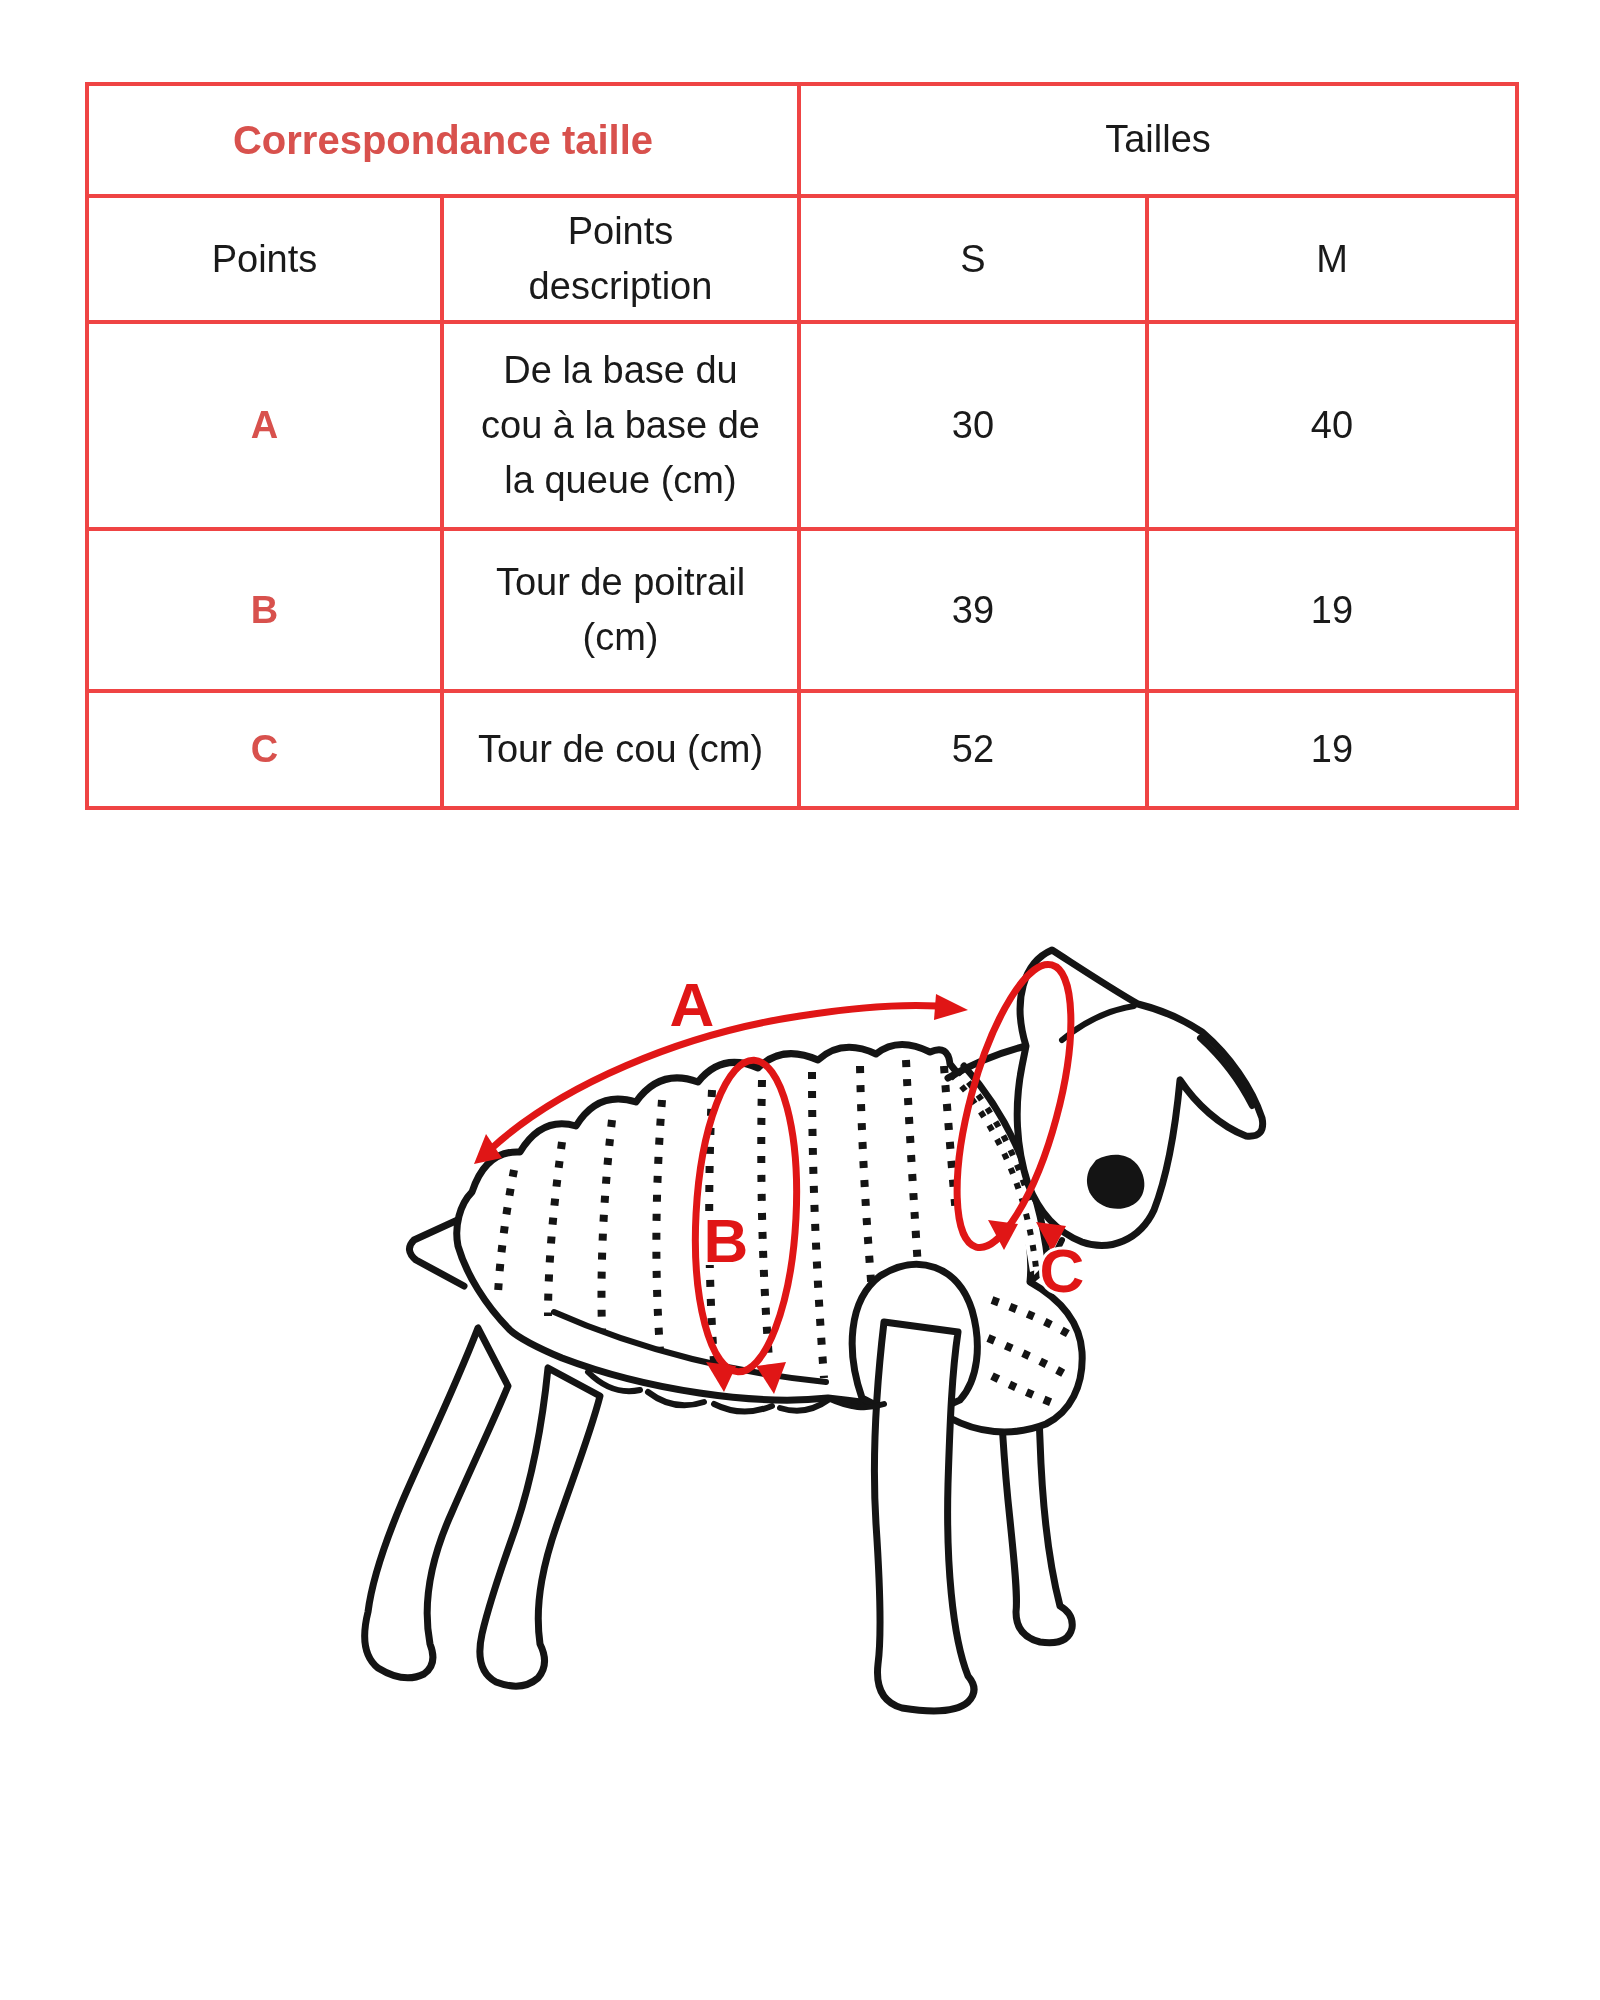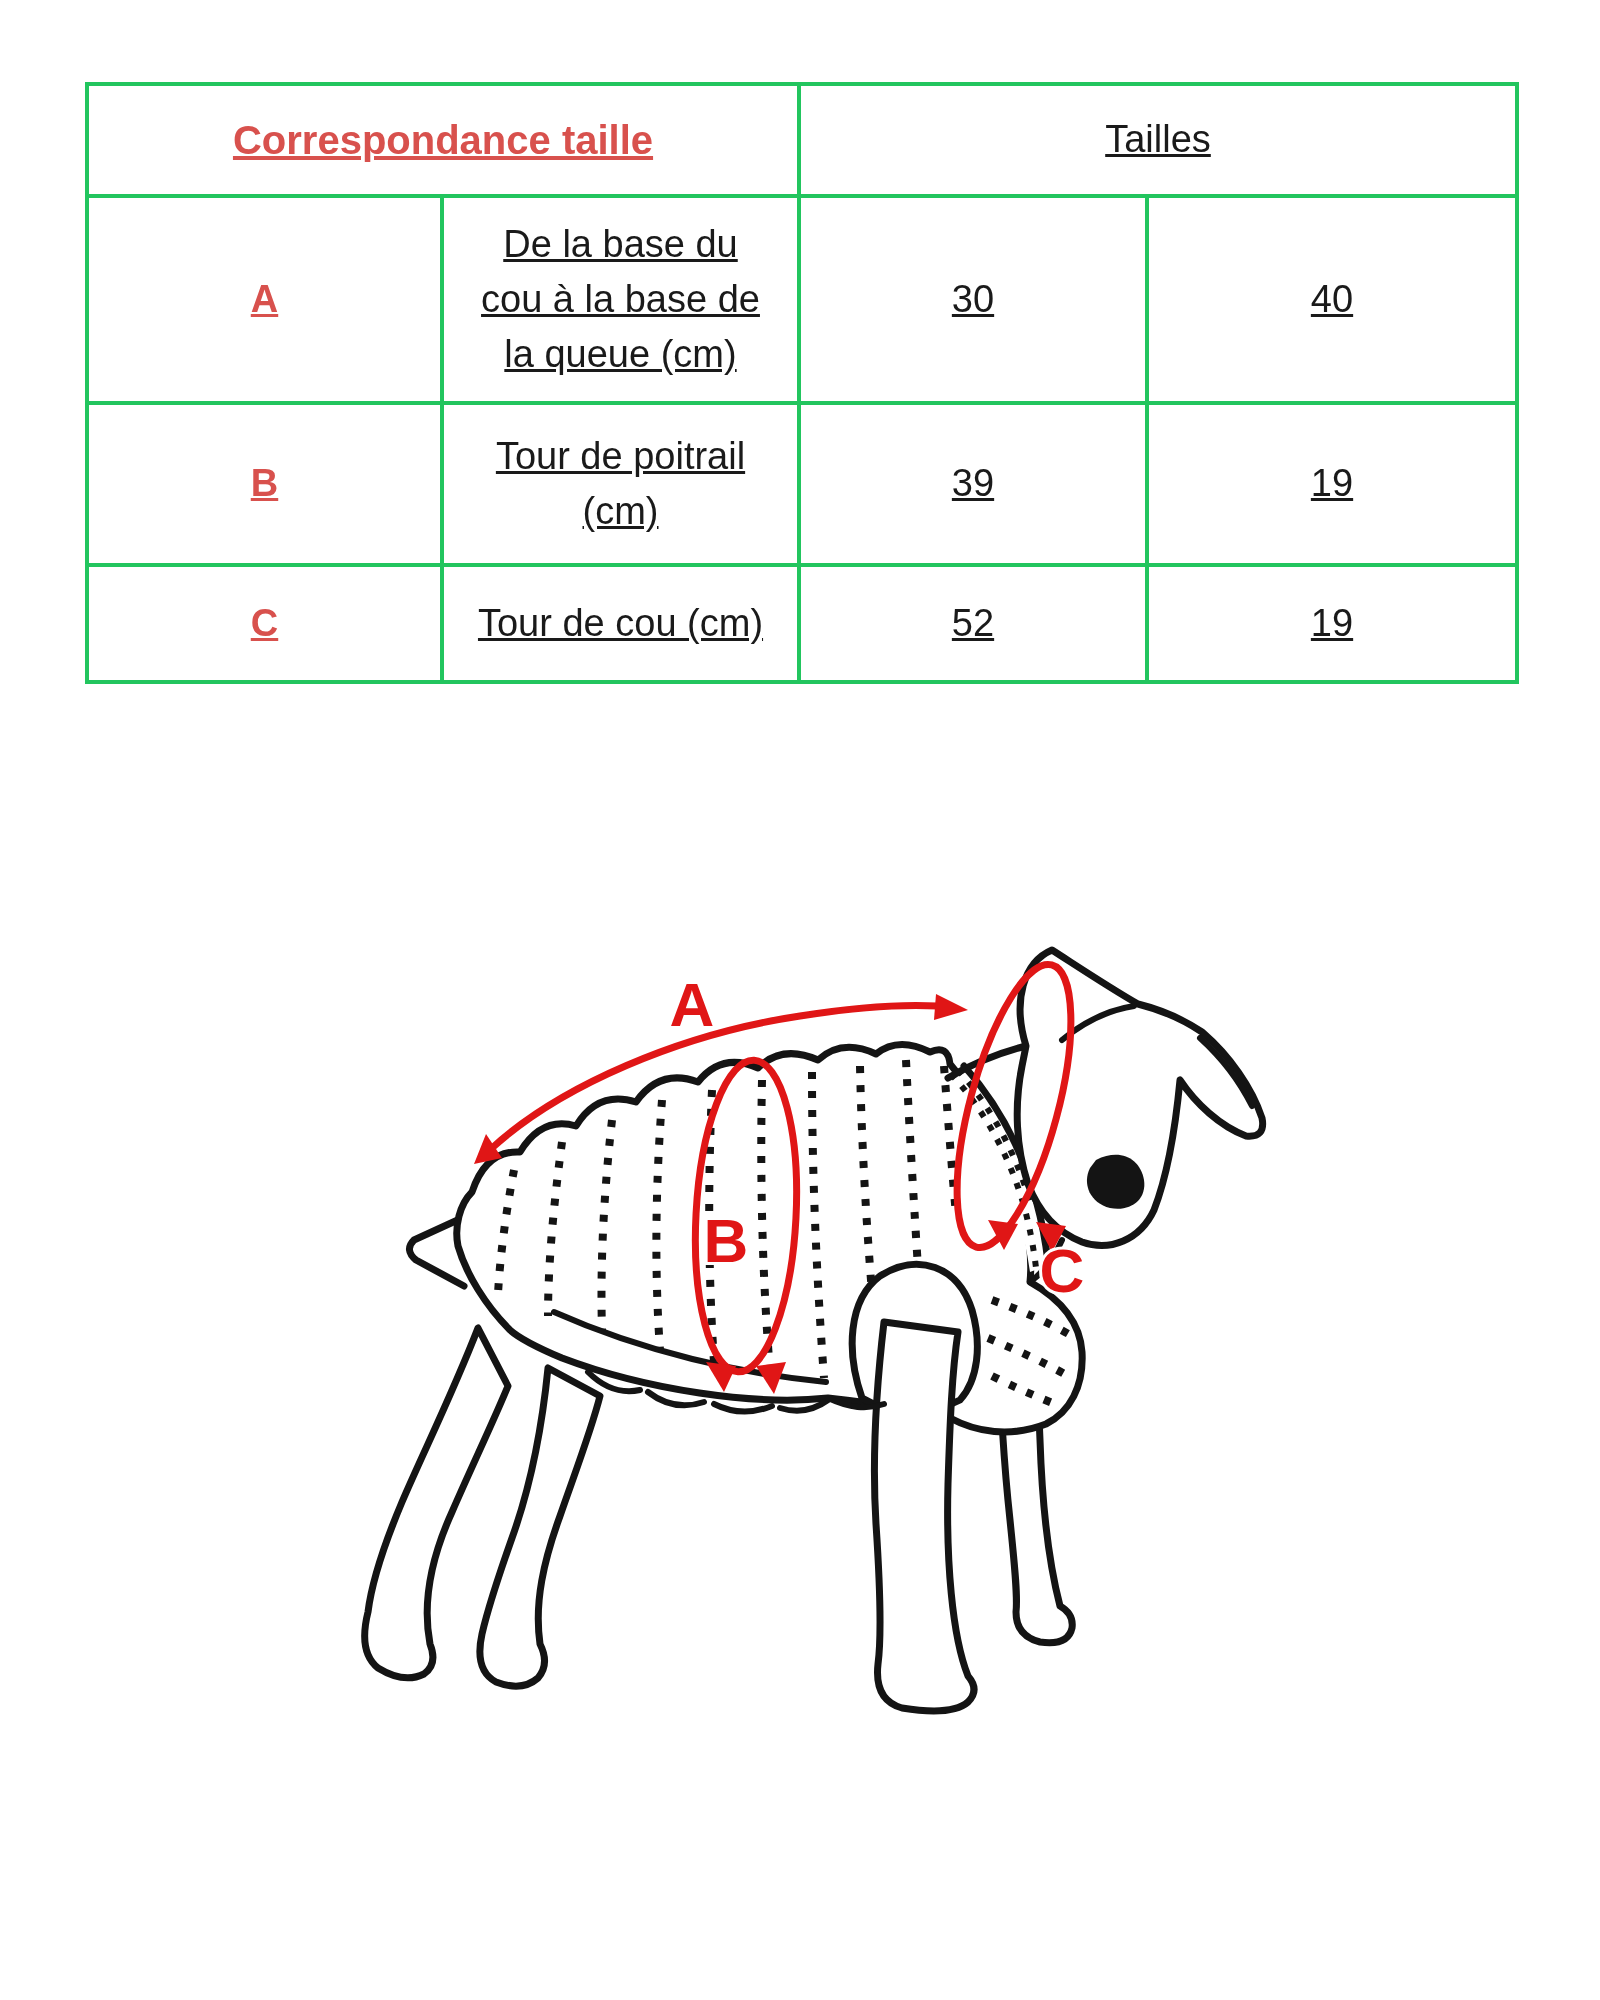--- a/index.html
+++ b/index.html
@@ -4,25 +4,24 @@
 <style>
   html,body{margin:0;padding:0;background:#ffffff;}
   body{width:1600px;height:2000px;position:relative;font-family:"Liberation Sans",sans-serif;color:#1a1a1a;}
 
   .size-table{
     position:absolute;left:85px;top:82px;width:1430px;
     border-collapse:collapse;table-layout:fixed;
     font-size:38px;line-height:1.45;
   }
   .size-table td{
-    border:4px solid #22c55e;
+    border:4px solid #ef4444;
     text-align:center;vertical-align:middle;
     padding:6px 28px;
     background:#ffffff;
-    text-decoration:underline;
   }
   .r-head td{height:96px;}
   .r-sub td{height:99px;}
   .r-a td{height:191px;}
   .r-b td{height:146px;}
   .r-c td{height:101px;}
   .title-red{color:#d8514d;font-weight:bold;font-size:40px;}
   .point-red{color:#d8514d;font-weight:bold;}
 
   .diagram-wrap{position:absolute;left:0;top:0;width:1600px;height:2000px;}
@@ -41,20 +40,26 @@
     <colgroup>
       <col style="width:355px">
         <col style="width:357px">
         <col style="width:348px">
         <col style="width:370px">
     </colgroup>
     <tbody>
       <tr class="r-head">
         <td colspan="2" class="title-red">Correspondance taille</td>
         <td colspan="2">Tailles</td>
+      </tr>
+      <tr class="r-sub">
+        <td>Points</td>
+        <td>Points description</td>
+        <td>S</td>
+        <td>M</td>
       </tr>
       <tr class="r-a">
         <td class="point-red">A</td>
         <td>De la base du cou à la base de la queue (cm)</td>
         <td>30</td>
         <td>40</td>
       </tr>
       <tr class="r-b">
         <td class="point-red">B</td>
         <td>Tour de poitrail (cm)</td>

